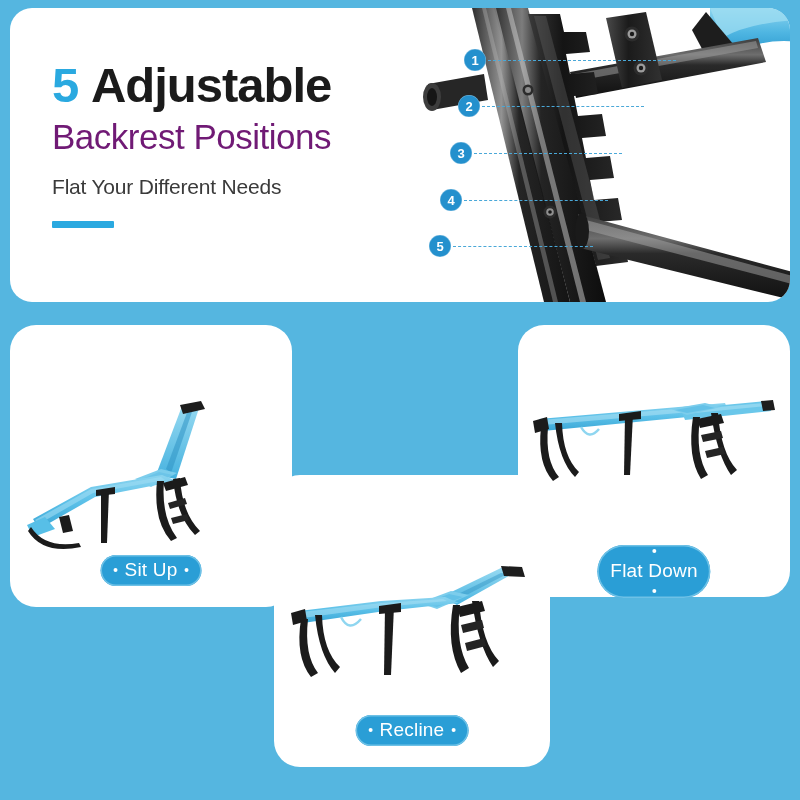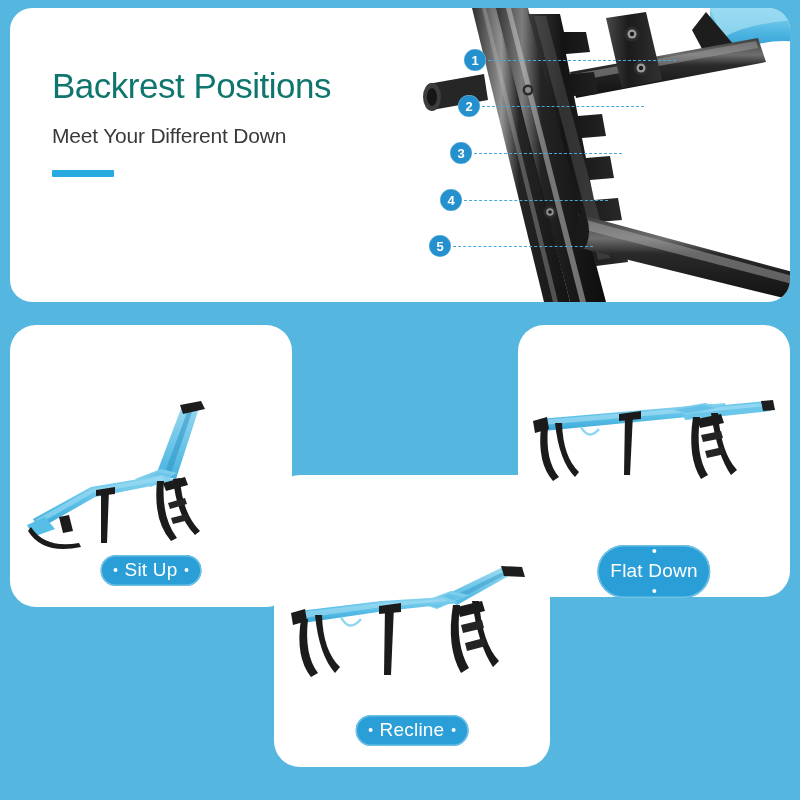--- a/index.html
+++ b/index.html
@@ -16,21 +16,21 @@
     position:absolute;left:10px;top:8px;width:780px;height:294px;
     background:#ffffff;border-radius:22px;overflow:hidden;
   }
   .header-text{position:absolute;left:42px;top:52px;width:380px;}
   .title-line1{
     font-size:49px;font-weight:700;color:#1b1b1b;letter-spacing:-1px;
     line-height:1.05;white-space:nowrap;
   }
   .title-num{color:#2aa9e0;font-weight:700;}
   .title-line2{
-    font-size:35px;font-weight:400;color:#0f766e;letter-spacing:-0.5px;
+    font-size:35px;font-weight:400;color:#701a75;letter-spacing:-0.5px;
     line-height:1.25;margin-top:4px;white-space:nowrap;
   }
   .subtitle{
     font-size:21px;font-weight:400;color:#3a3a3a;letter-spacing:-0.2px;
     margin-top:16px;white-space:nowrap;
   }
   .accent-bar{
     margin-top:22px;width:62px;height:7px;background:#2aa9e0;border-radius:1px;
   }
 
@@ -86,22 +86,23 @@
   .card.c2 .pill{top:238px;}
 </style>
 </head>
 <body style="background: rgb(85, 182, 224);">
 
 <div id="stage">
 
   <div class="header-panel">
 
     <div class="header-text">
+      <div class="title-line1"><span class="title-num">5</span><span>&nbsp;</span><span>Adjustable</span></div>
       <div class="title-line2">Backrest Positions</div>
-      <div class="subtitle">Meet Your Different Down</div>
+      <div class="subtitle">Flat Your Different Needs</div>
       <div class="accent-bar"></div>
     </div>
 
     <div class="photo-wrap">
       <svg width="390" height="294" viewBox="0 0 390 294" xmlns="http://www.w3.org/2000/svg" aria-hidden="true">
         <defs>
           <linearGradient id="tubeH" x1="0" y1="0" x2="0" y2="1">
             <stop offset="0%" stop-color="#3c3c3c"></stop>
             <stop offset="28%" stop-color="#6e6e6e"></stop>
             <stop offset="45%" stop-color="#2a2a2a"></stop>

